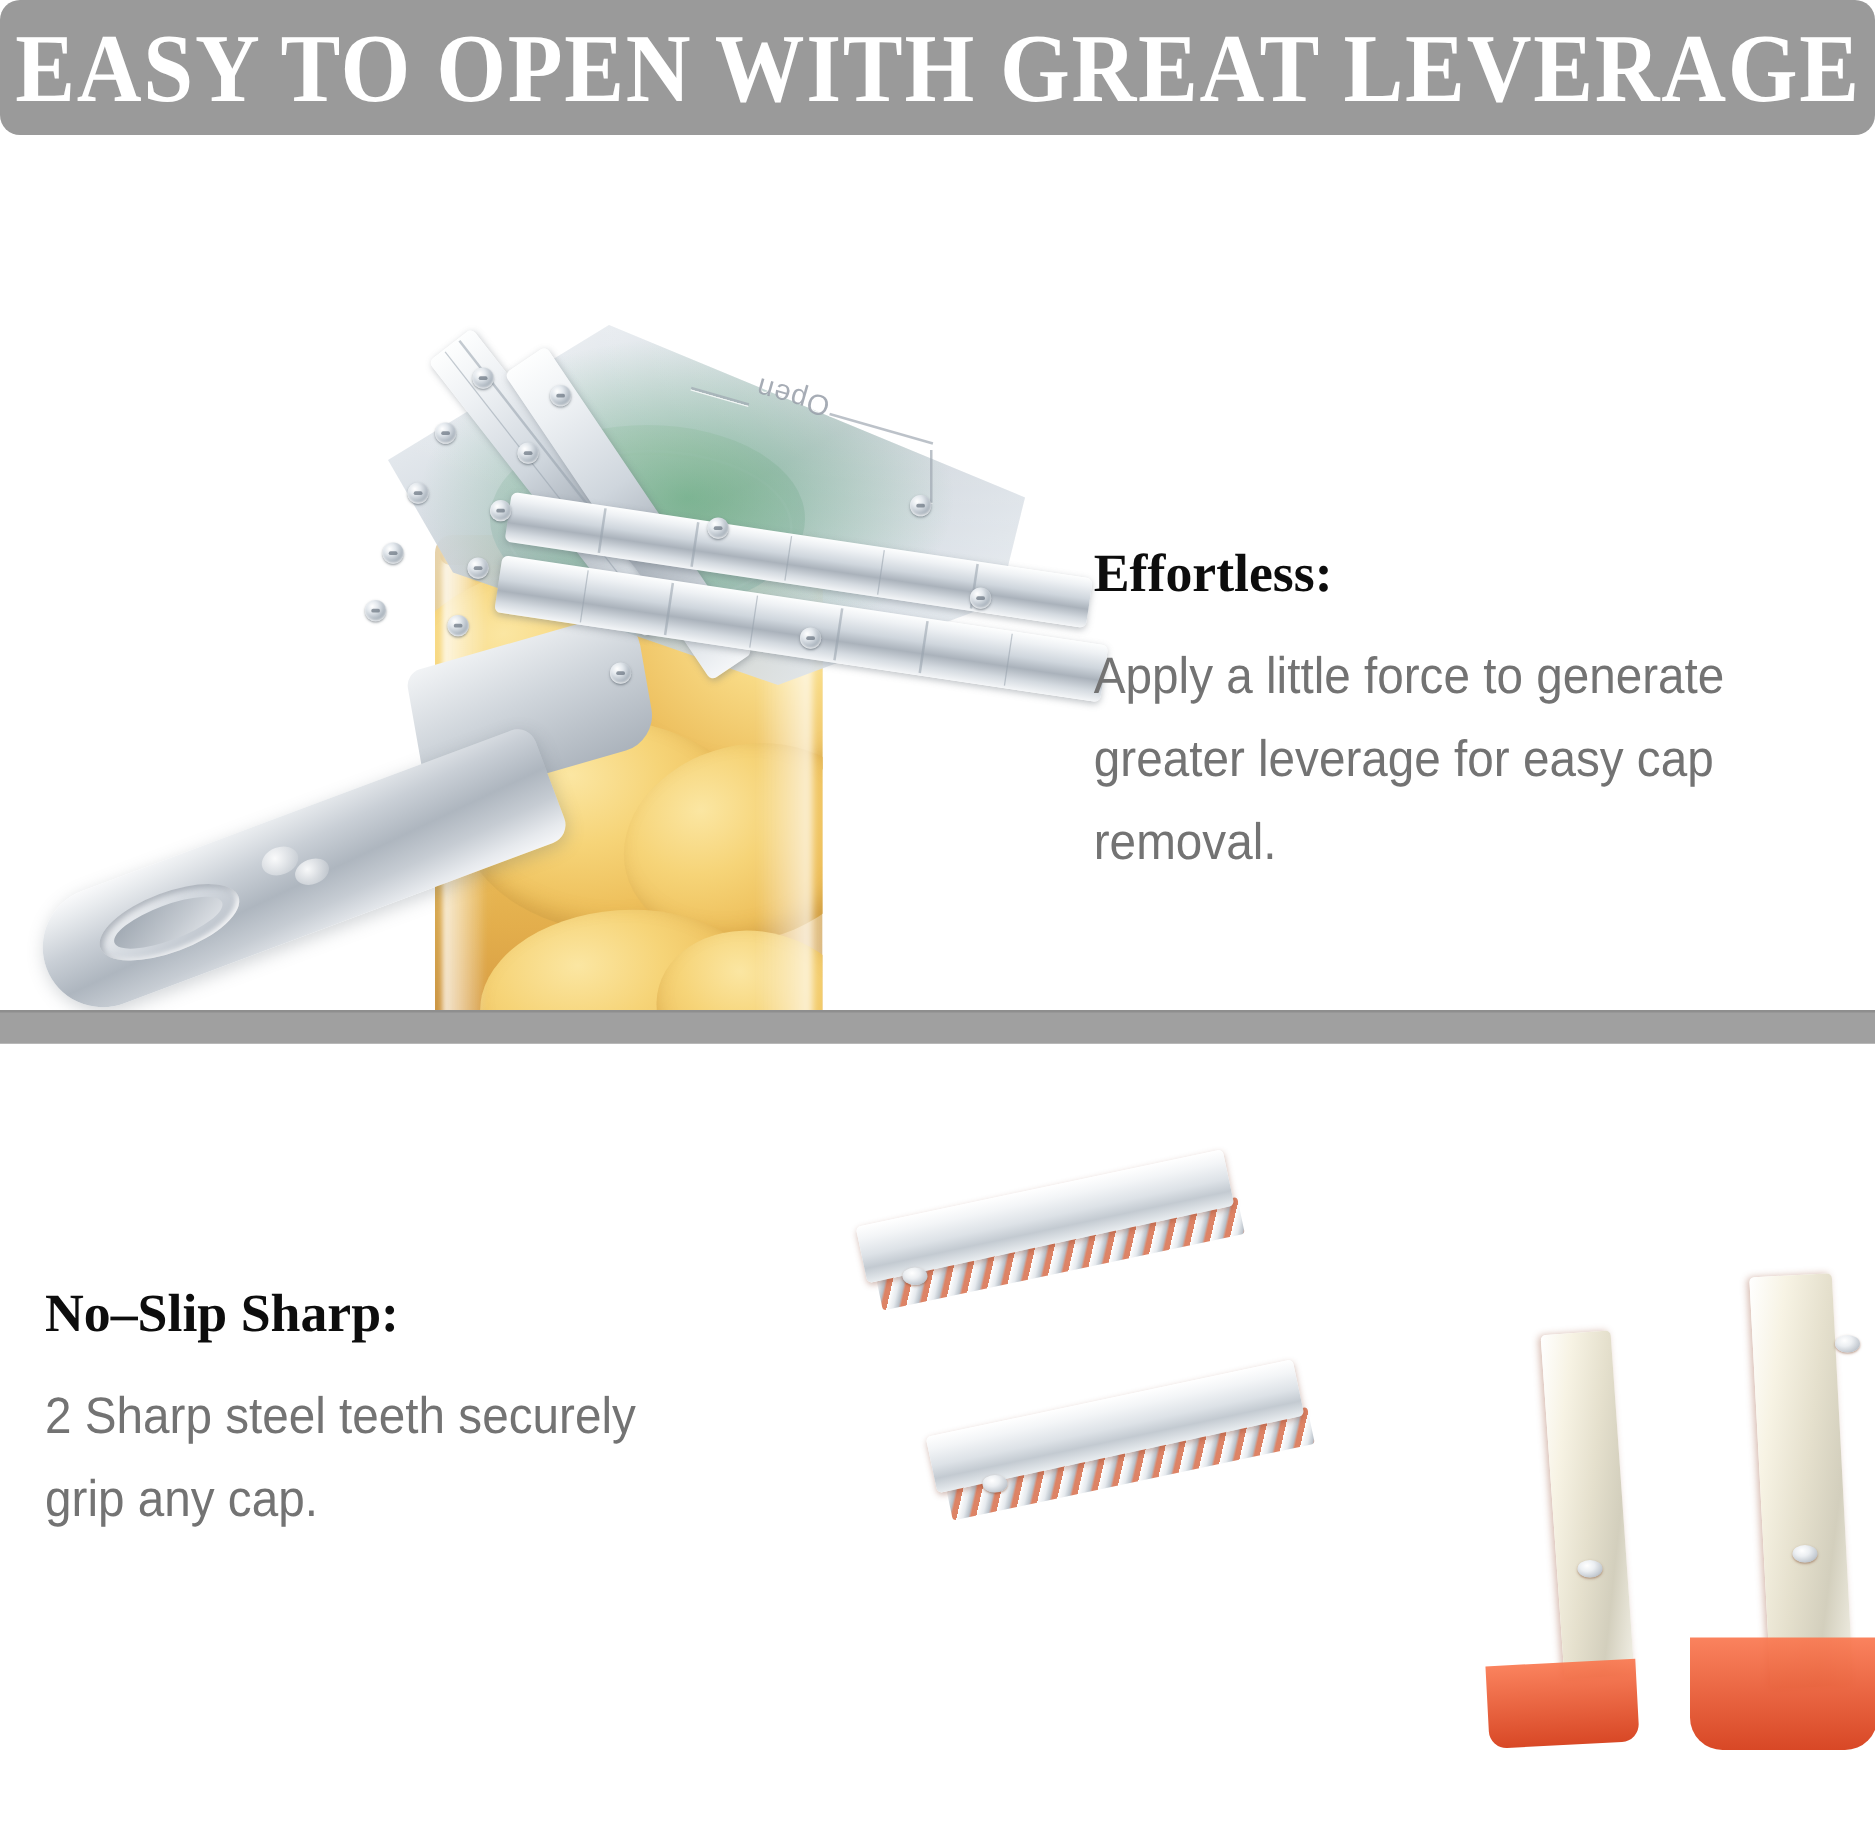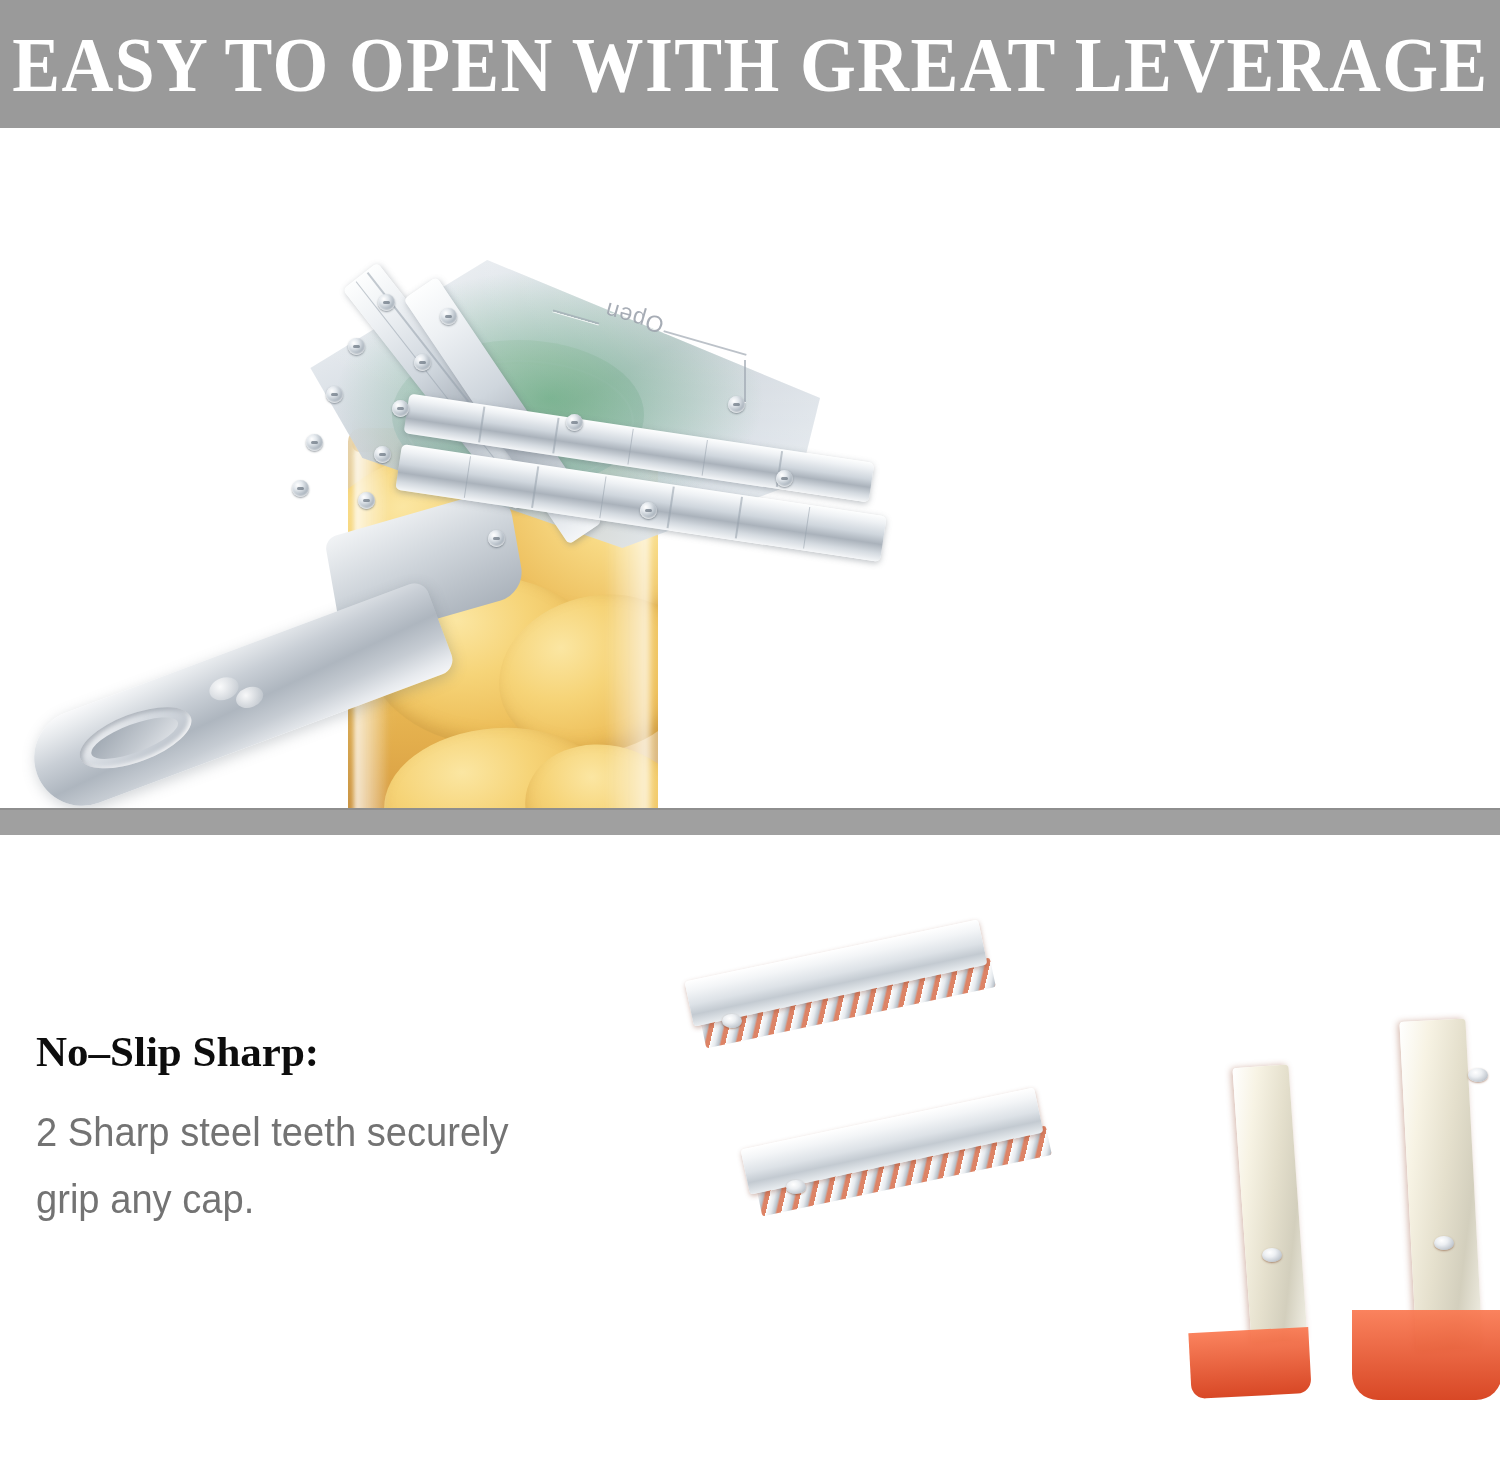--- a/index.html
+++ b/index.html
@@ -12,26 +12,27 @@
     height: 1463px;
     overflow: hidden;
     font-family: "Liberation Sans", sans-serif;
     position: relative;
   }
 
   
   .header-banner {
     position: absolute;
     left: 0; top: 0;
-    width: 1500px; height: 128px;
+    width: 1500px; height: 108px;
     background: #9a9a9a;
     display: flex;
     align-items: center;
     justify-content: center;
     overflow: hidden;
+    border-radius: 16px;
   }
   .header-title {
     color: #ffffff;
     font-family: "Liberation Serif", serif;
     font-weight: bold;
     font-size: 78px;
     letter-spacing: 1.5px;
     line-height: 1;
     transform: scaleX(0.92);
     white-space: nowrap;
@@ -436,20 +437,24 @@
       <div class="rivet" style="left:374px;top:318px;"></div>
       <div class="rivet" style="left:358px;top:364px;"></div>
       <div class="rivet" style="left:566px;top:286px;"></div>
       <div class="rivet" style="left:728px;top:268px;"></div>
       <div class="rivet" style="left:640px;top:374px;"></div>
       <div class="rivet" style="left:776px;top:342px;"></div>
       <div class="rivet" style="left:488px;top:402px;"></div>
     </div>
   </div>
 
+  <div class="text-block text-effortless">
+    <p class="heading">Effortless:</p>
+    <p class="body">Apply a little force to generate greater leverage for easy cap removal.</p>
+  </div>
 </div>
 
 <div class="divider-bar"></div>
 
 <div class="panel-bottom">
 
   <div class="text-block text-noslip" style="left:36px; top:193px;">
     <p class="heading">No–Slip Sharp:</p>
     <p class="body">2 Sharp steel teeth securely grip any cap.</p>
   </div>

